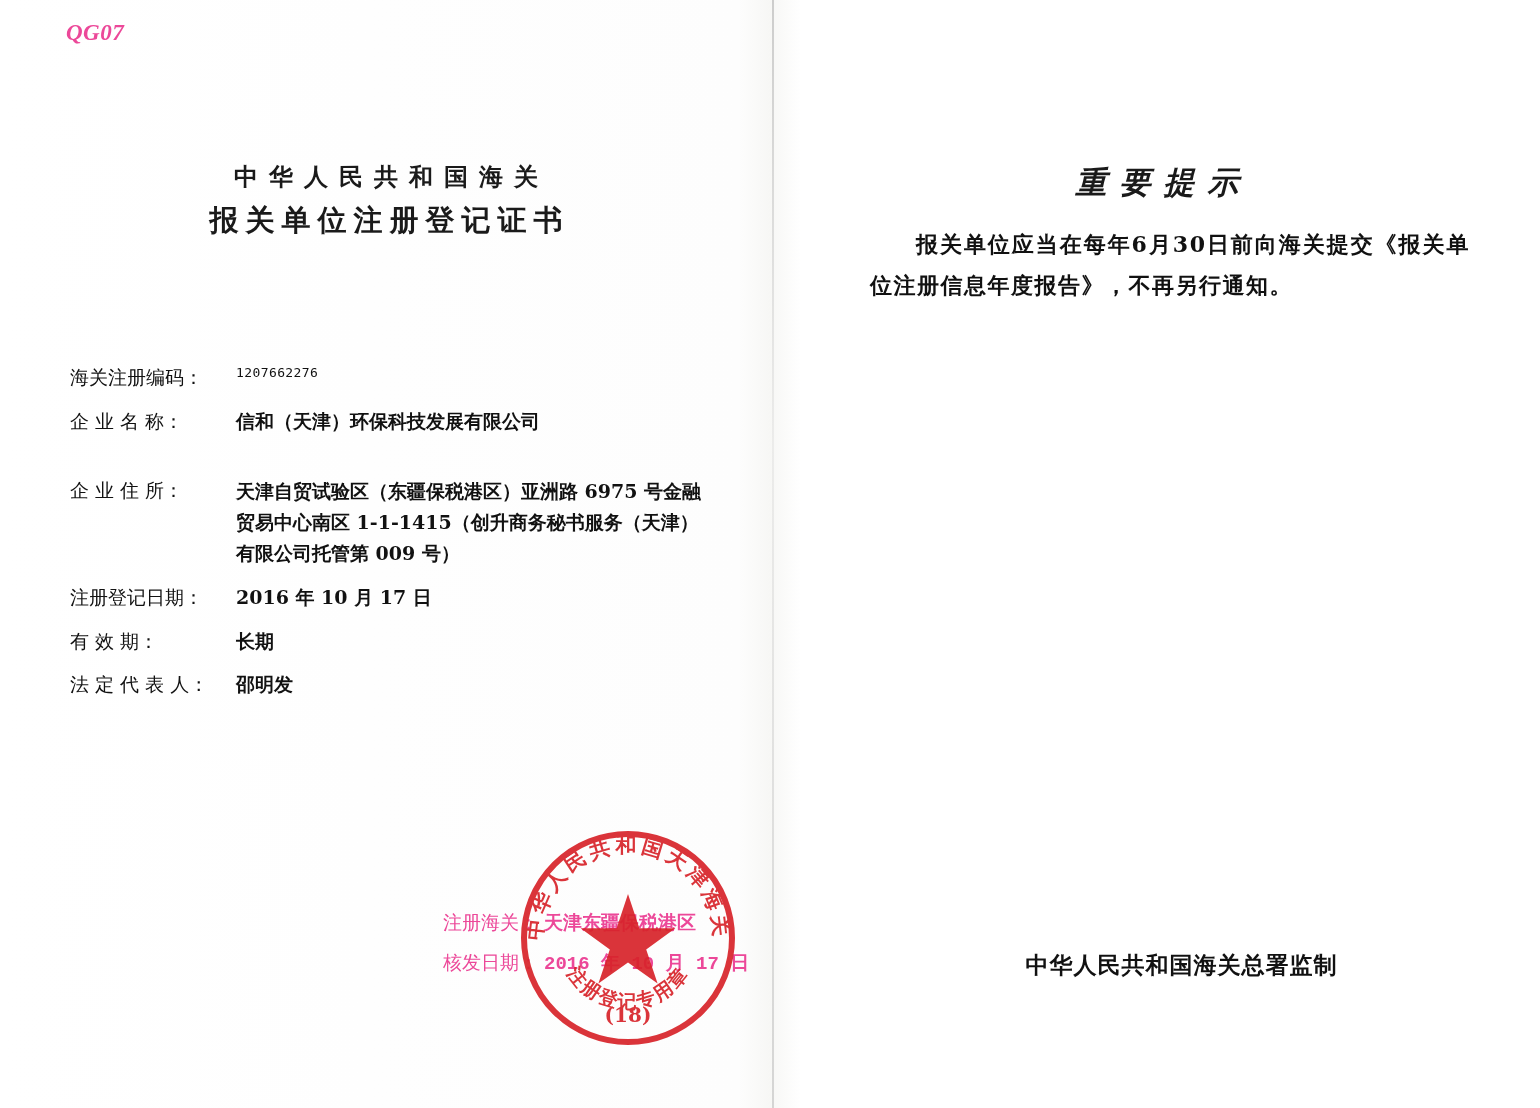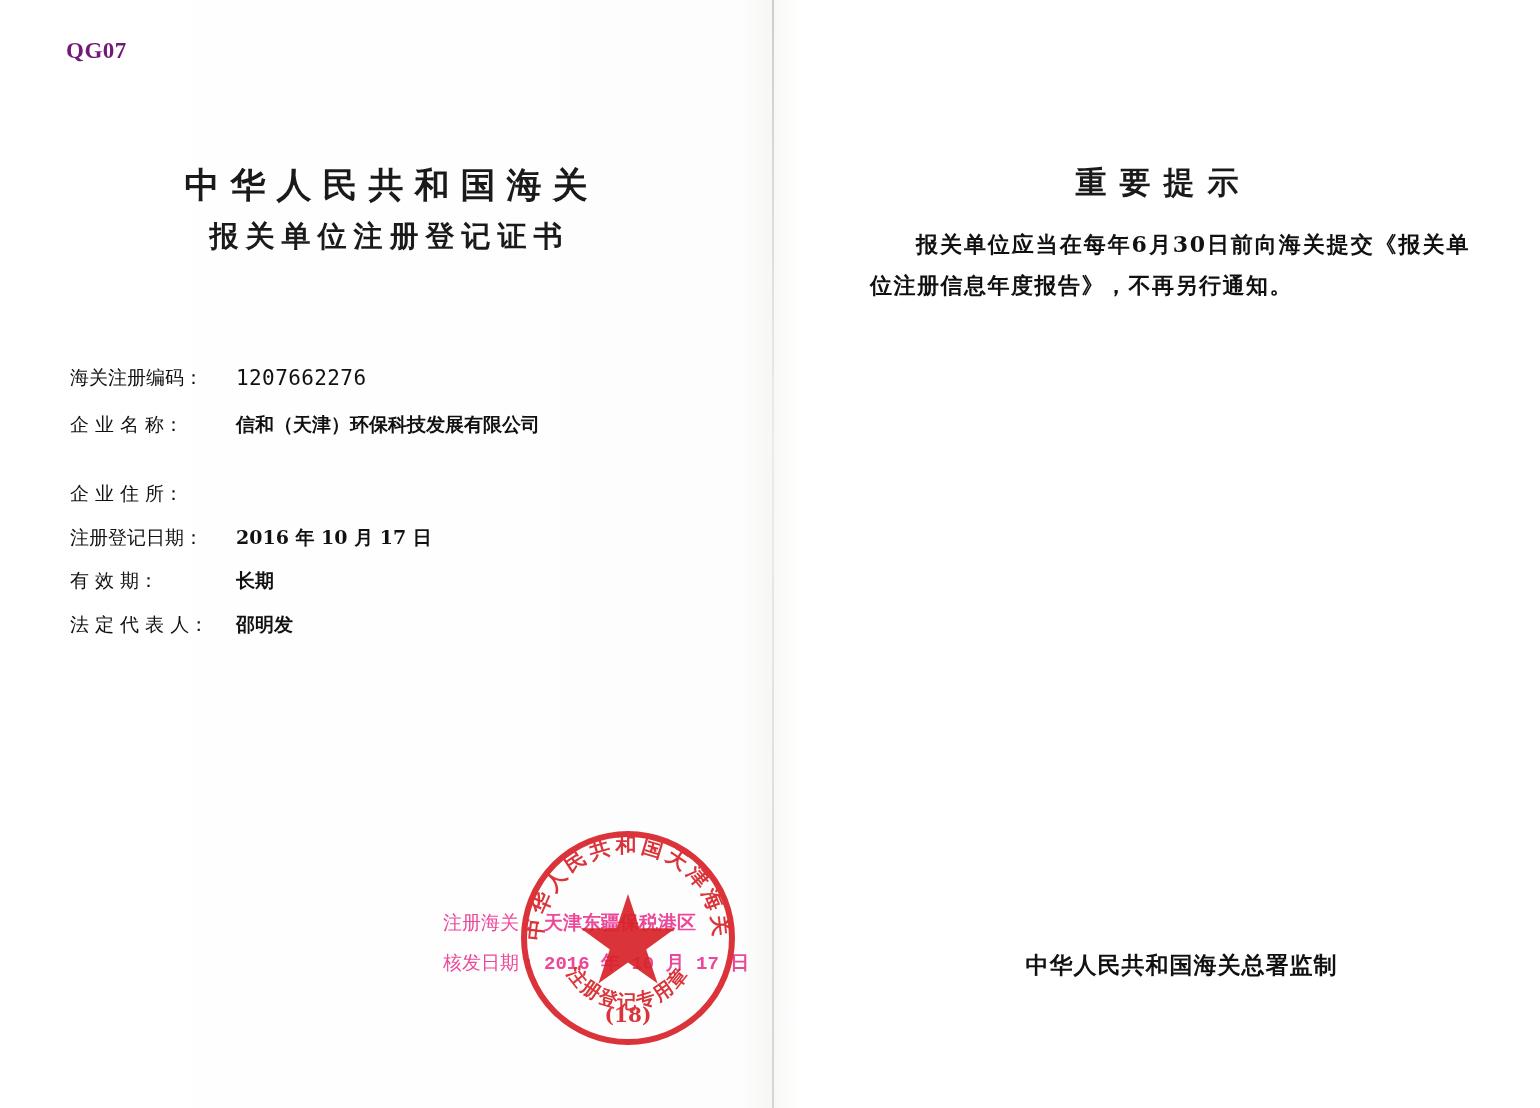--- a/index.html
+++ b/index.html
@@ -29,26 +29,27 @@
     top: 0;
     bottom: 0;
     left: 772px;
     width: 2px;
     background: linear-gradient(to bottom, rgba(170,170,170,0.55), rgba(200,200,200,0.25) 40%, rgba(170,170,170,0.45));
   }
 
   .form-code {
     position: absolute;
     left: 66px;
-    top: 38px;
+    top: 20px;
     font-family: "Liberation Serif", serif;
     font-weight: bold;
     font-size: 23px;
     letter-spacing: 0.5px;
-    color: #701a75;
+    color: #ec4899;
+    font-style: italic;
   }
 
   
   .left-page {
     position: absolute;
     left: 0;
     top: 0;
     width: 772px;
     height: 1108px;
   }
@@ -56,21 +57,21 @@
   .cert-title {
     position: absolute;
     left: 0;
     top: 160px;
     width: 772px;
     text-align: center;
     font-family: "DejaVu Serif", "Liberation Serif", serif;
     font-weight: bold;
   }
   .cert-title .line1 {
-    font-size: 35px;
+    font-size: 24px;
     letter-spacing: 11px;
     line-height: 1.45;
     text-indent: 11px;
   }
   .cert-title .line2 {
     font-size: 29px;
     letter-spacing: 7px;
     line-height: 1.5;
     text-indent: 7px;
     margin-top: 4px;
@@ -100,21 +101,21 @@
     font-size: 19px;
     font-family: "DejaVu Serif", "Liberation Serif", serif;
     font-weight: bold;
     color: #111;
     line-height: 1.5;
     padding-left: 8px;
   }
   .field-value.mono {
     font-family: "DejaVu Sans Mono", "Liberation Mono", monospace;
     font-weight: normal;
-    font-size: 21px;
+    font-size: 13px;
     letter-spacing: 0.4px;
   }
   .addr-value {
     font-size: 19px;
     font-weight: bold;
     line-height: 1.62;
     max-width: 475px;
   }
 
   .gap-row { height: 26px; }
@@ -160,20 +161,21 @@
     position: absolute;
     left: 0;
     top: 162px;
     width: 766px;
     text-align: center;
     font-family: "DejaVu Serif", "Liberation Serif", serif;
     font-weight: bold;
     font-size: 31px;
     letter-spacing: 13px;
     text-indent: 13px;
+    font-style: italic;
   }
   .notice-body {
     position: absolute;
     left: 96px;
     top: 224px;
     width: 600px;
     font-family: "DejaVu Serif", "Liberation Serif", serif;
     font-size: 22px;
     font-weight: bold;
     line-height: 1.85;
@@ -222,20 +224,21 @@
 
     <div class="field-row">
       <div class="field-label">企 业 名 称：</div>
       <div class="field-value">信和（天津）环保科技发展有限公司</div>
     </div>
 
     <div class="gap-row"></div>
 
     <div class="field-row">
       <div class="field-label">企 业 住 所：</div>
+      <div class="field-value addr-value">天津自贸试验区（东疆保税港区）亚洲路 6975 号金融贸易中心南区 1-1-1415（创升商务秘书服务（天津）有限公司托管第 009 号）</div>
     </div>
 
 
     <div class="field-row">
       <div class="field-label">注册登记日期：</div>
       <div class="field-value">2016 年 10 月 17 日</div>
     </div>
 
     <div class="field-row">
       <div class="field-label">有    效    期：</div>

